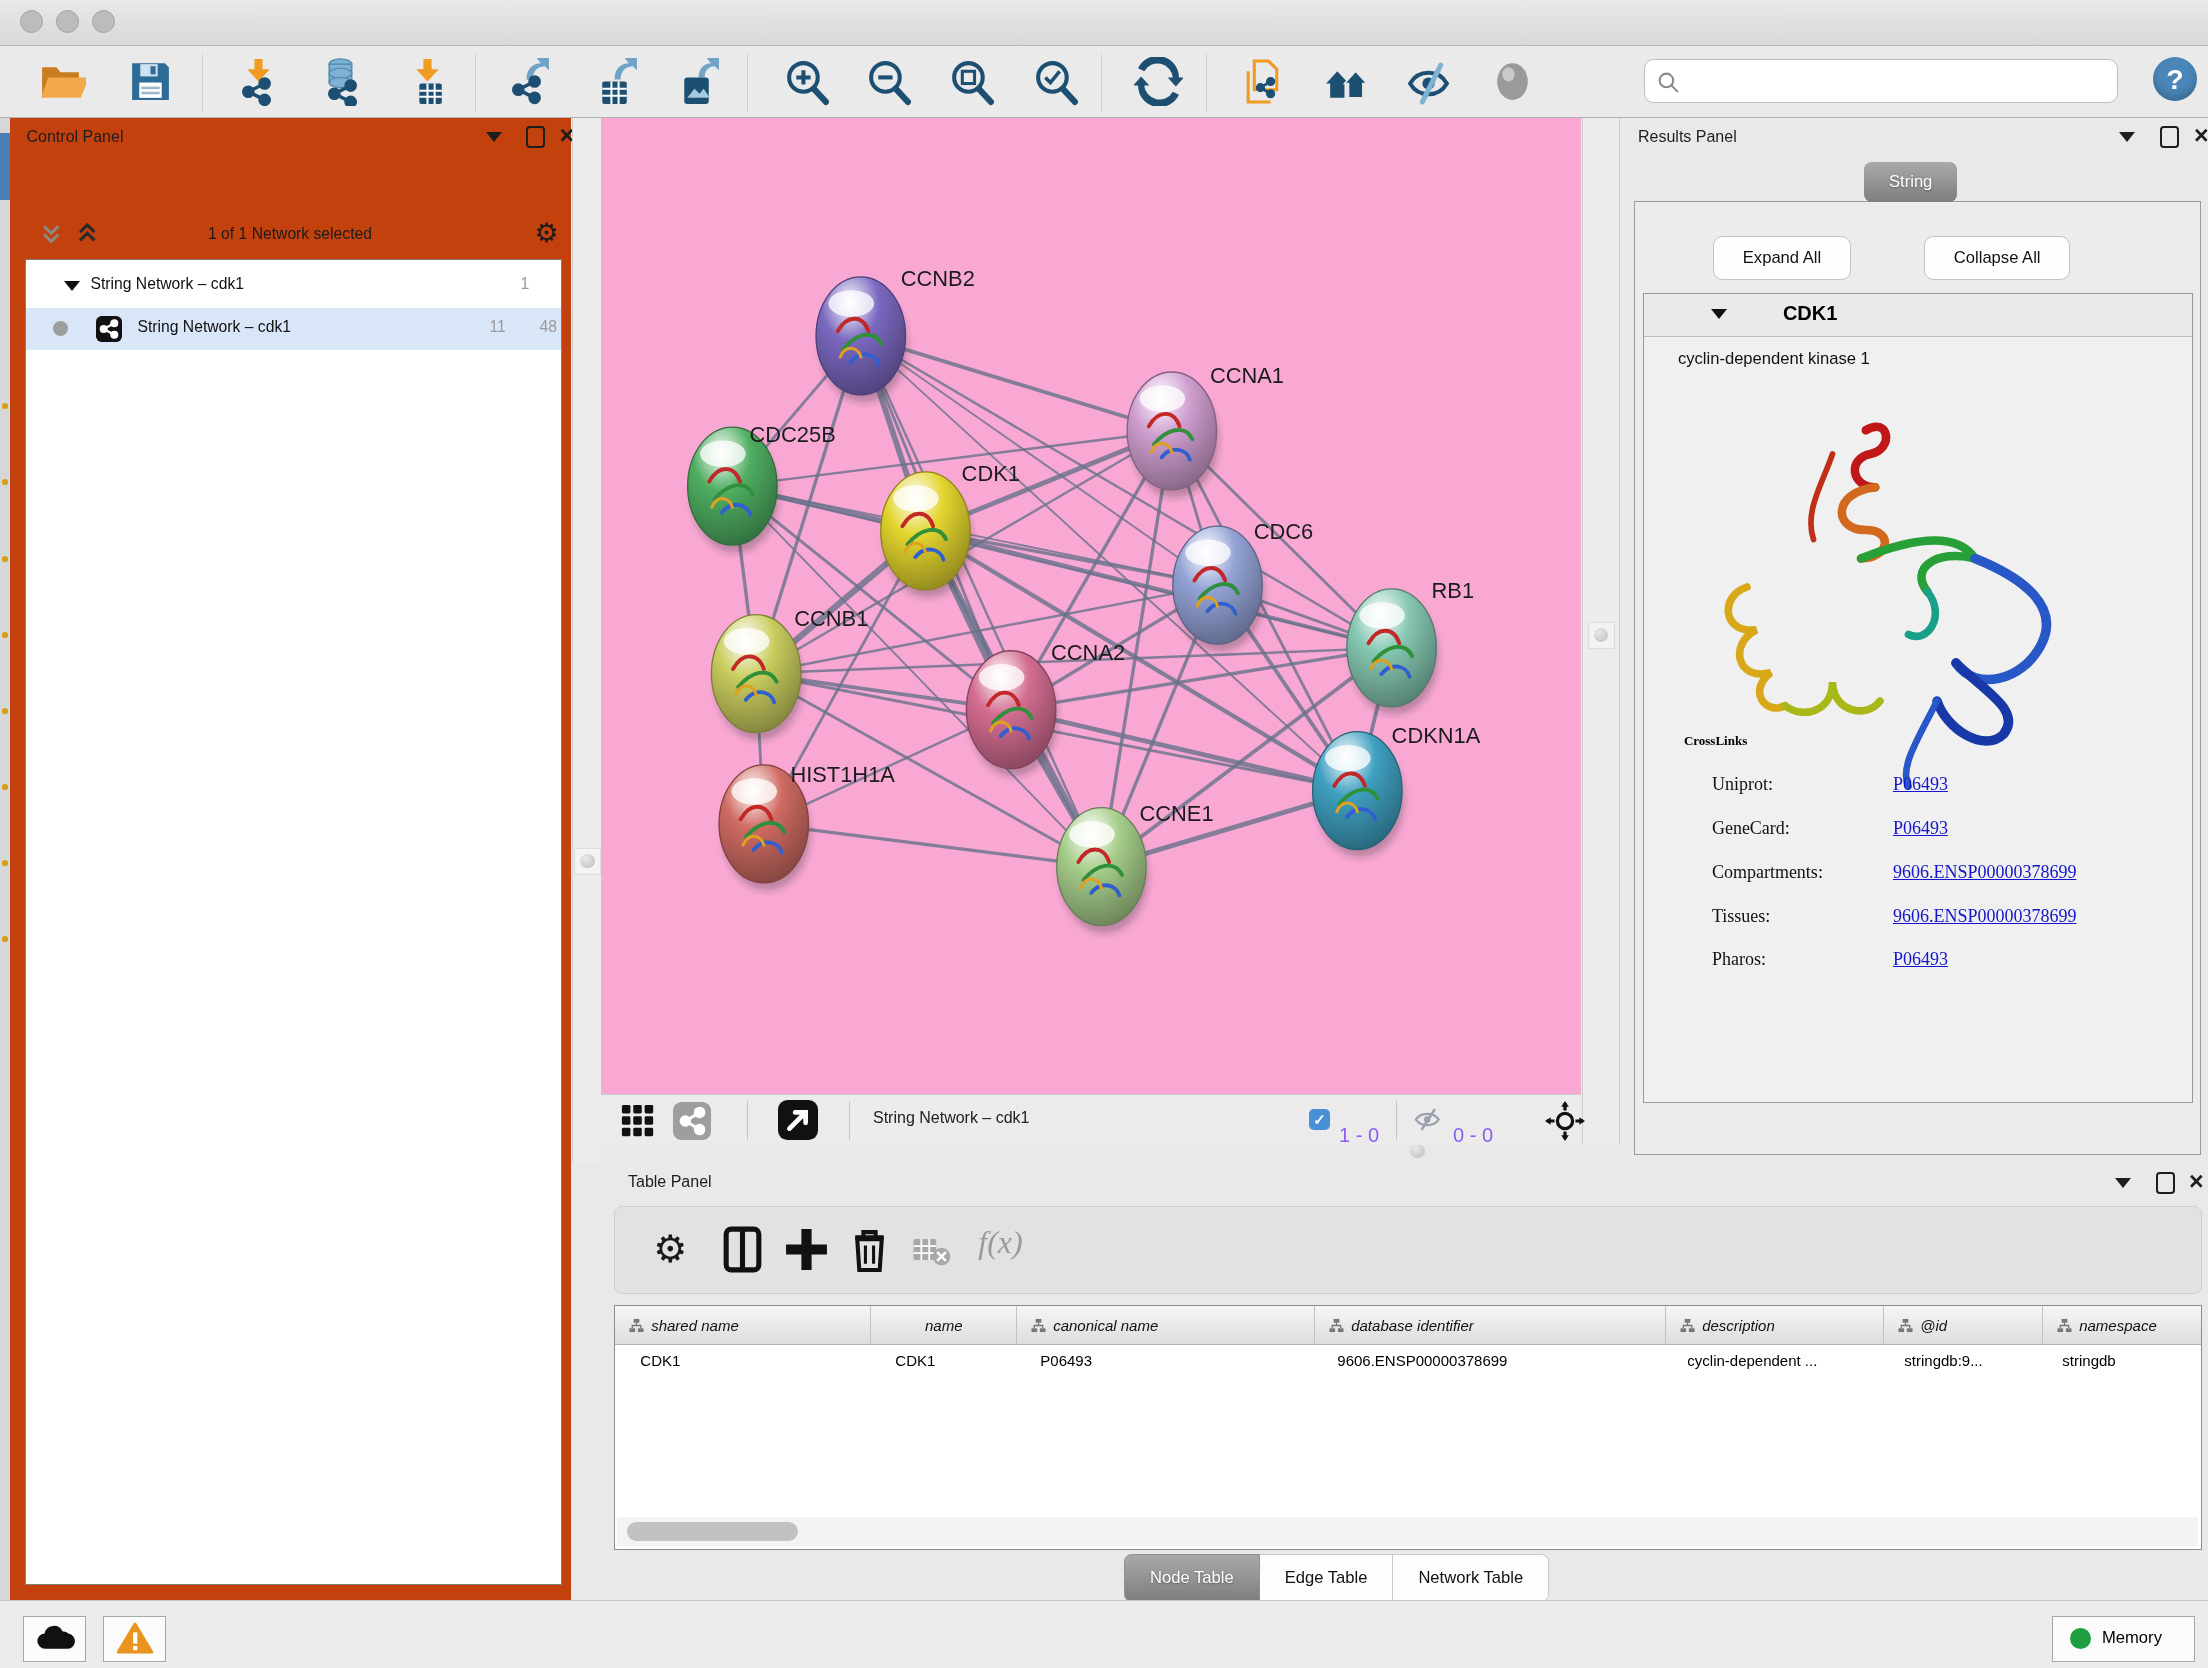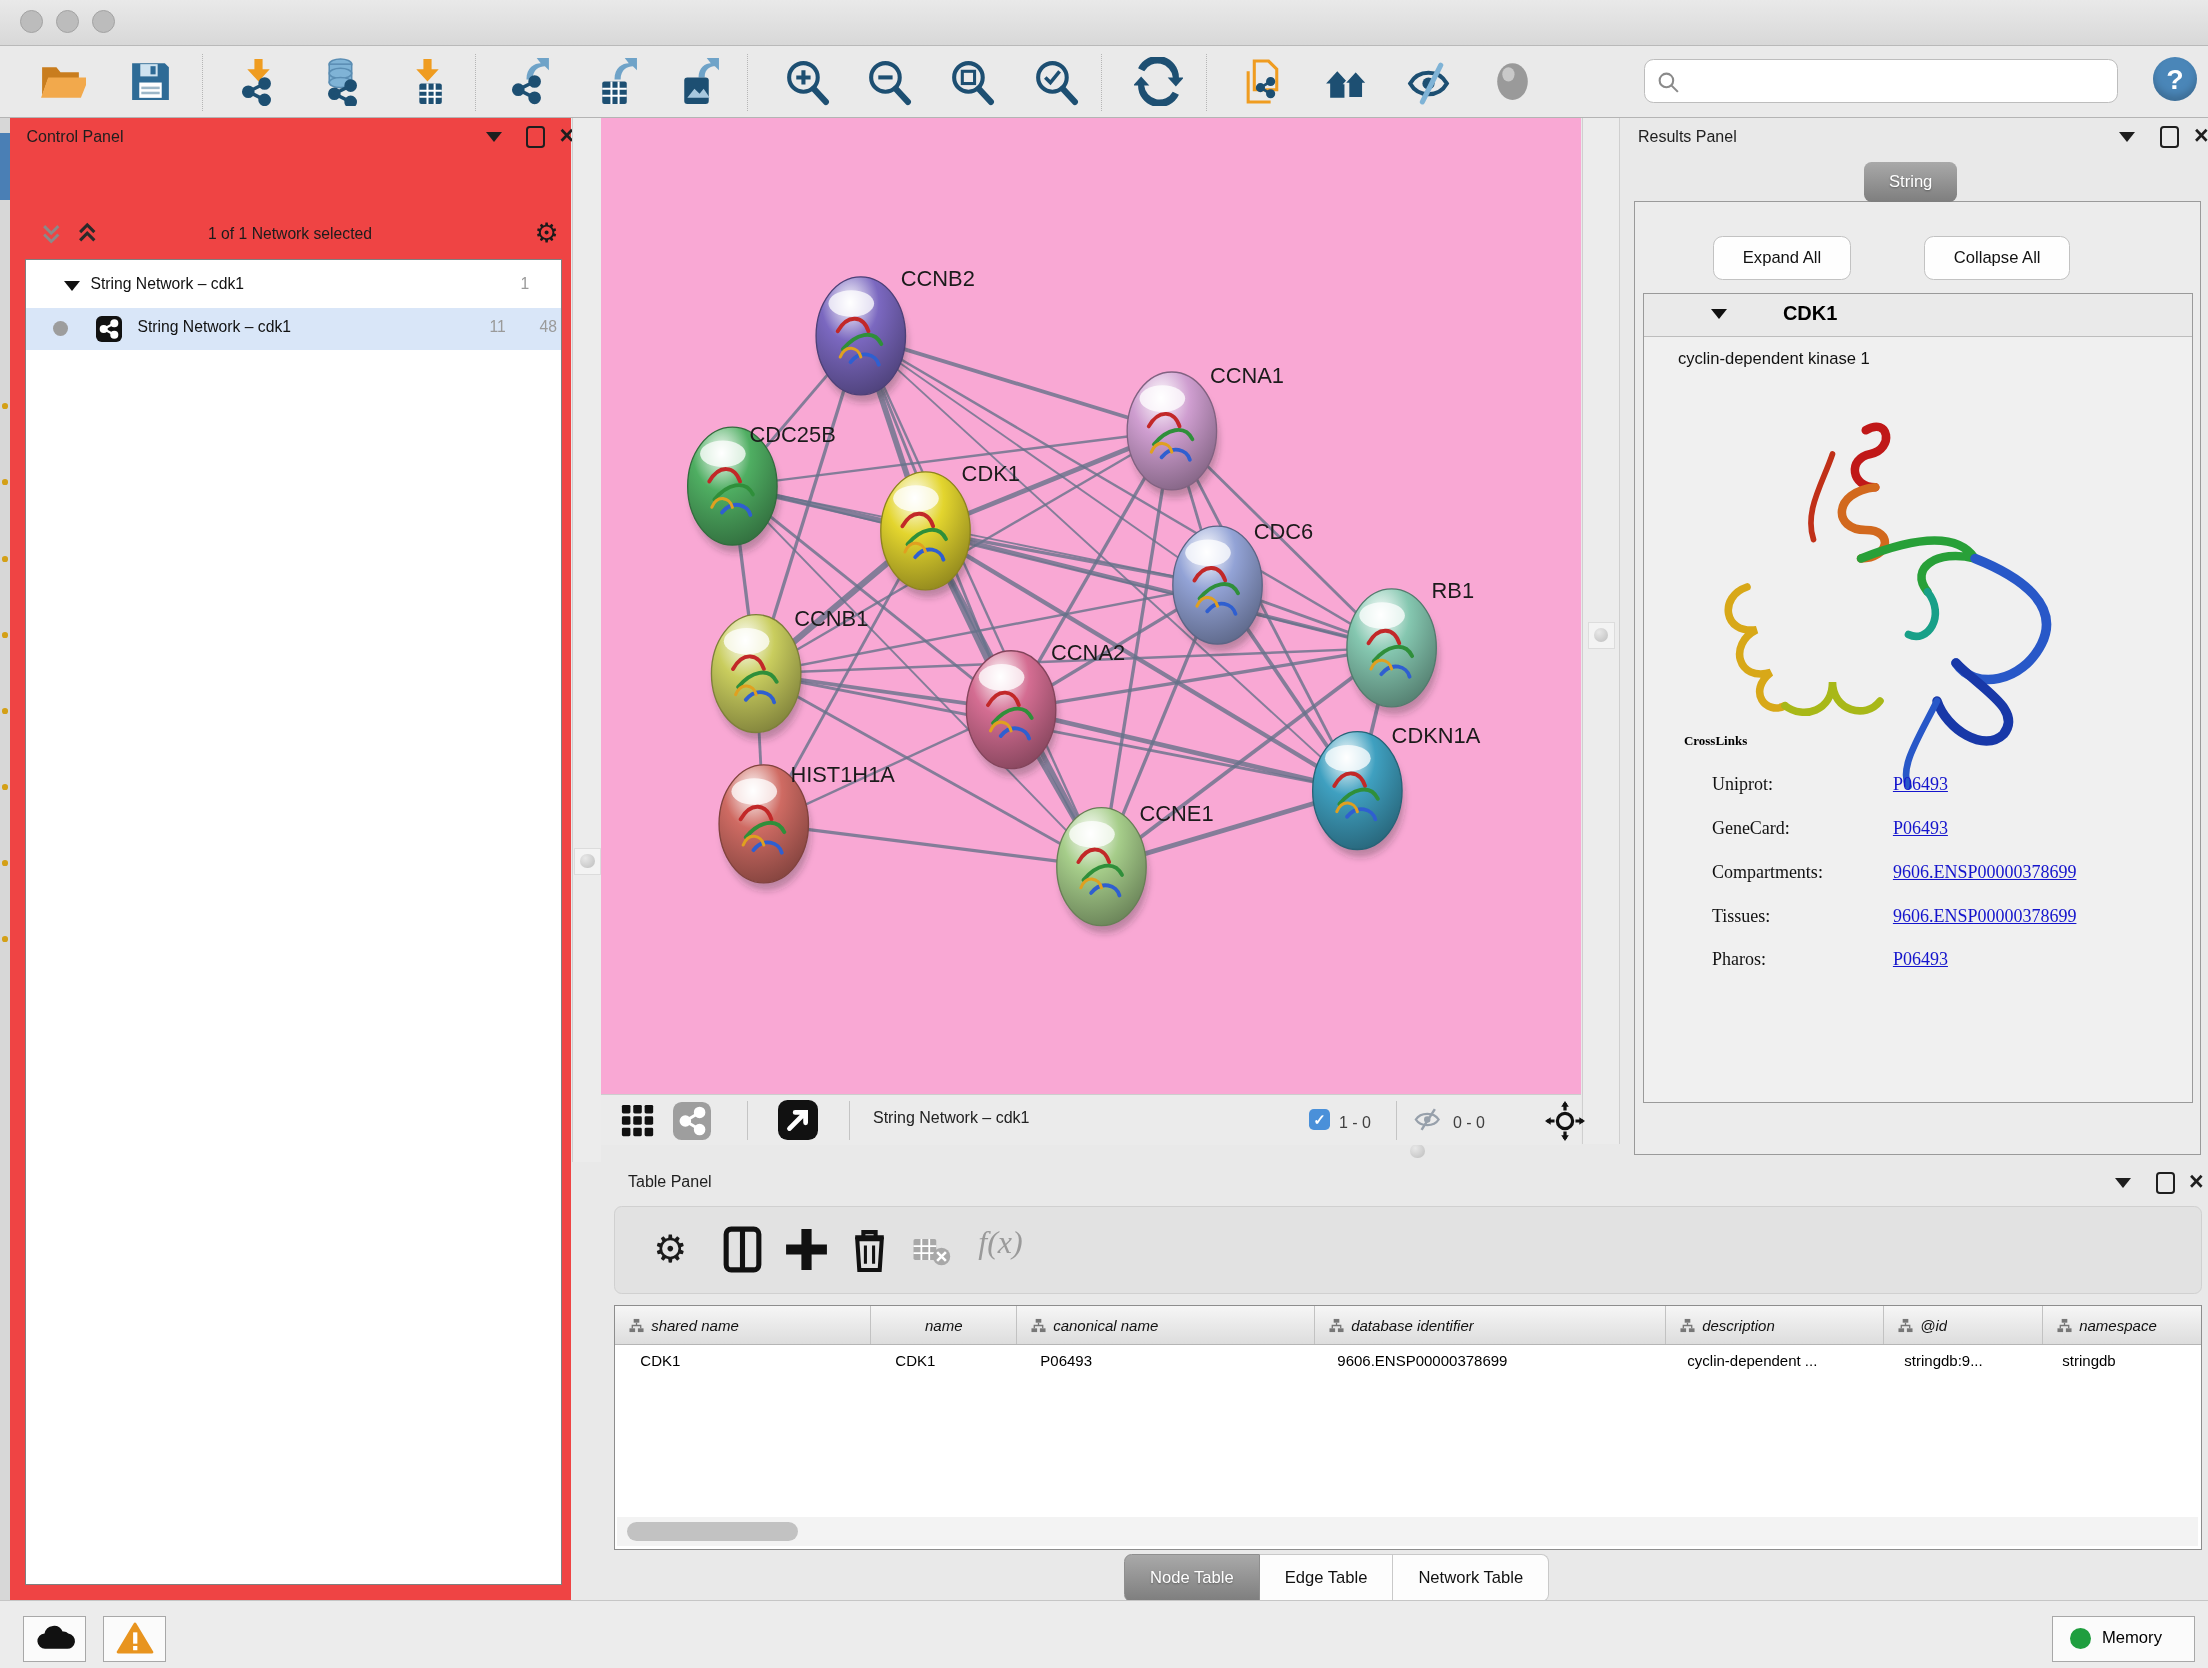--- a/index.html
+++ b/index.html
@@ -37,21 +37,21 @@
   
   .tabset{display:flex;}
   .tab{height:46px;line-height:46px;padding:0 25px;background:#fdfdfd;
     border:1px solid #c9c9c9;border-left:none;font-size:16.6px;color:#111;
     cursor:pointer;white-space:nowrap;}
   .tab:first-child{border-left:1px solid #c9c9c9;border-radius:7.6px 0 0 7.6px;}
   .tab:last-child{border-radius:0 7.6px 7.6px 0;}
   .tab.active{background:linear-gradient(#a9a9a9,#7e7e7e);color:#fff;
     border-color:#8f8f8f;text-shadow:0 1px 1.9px rgba(0,0,0,.35);}
   
-  #control-panel{left:9.5px;top:118px;width:561px;height:1482px;background:#ef4444;}
+  #control-panel{left:9.5px;top:118px;width:561px;height:1482px;background:#c2410c;}
   #cp-tree{left:15px;top:141px;width:535px;height:1324px;background:#fff;
     border:1.4px solid #7f7f7f;}
   .tree-row{position:absolute;left:0;width:100%;height:42px;}
   .tree-row.selected{background:#d9e6f8;}
   .tree-tri{position:absolute;left:38px;top:15px;width:0;height:0;
     border-left:8.6px solid transparent;border-right:8.6px solid transparent;
     border-top:10.5px solid #111;}
   .tree-label{position:absolute;top:9.5px;font-size:15.7px;color:#111;white-space:nowrap;}
   .tree-num{position:absolute;top:9.5px;font-size:15.7px;color:#9a9a9a;}
   .bullet{position:absolute;left:27px;top:13.3px;width:15px;height:15px;
@@ -63,21 +63,21 @@
   .split-handle{width:25px;height:25px;background:#f3f3f3;border:1px solid #dcdcdc;}
   .split-handle i{display:block;margin:4.8px auto;width:14.3px;height:14.3px;
     border-radius:50%;background:radial-gradient(circle at 35% 30%,#e8e8e8,#bdbdbd);}
   #hsplit{left:601px;top:1144px;width:1607px;height:18px;background:#e9e9e9;}
   
   #net-canvas{left:601px;top:118px;width:980px;height:976px;background:#f9a8d4;}
   #net-toolbar{left:601px;top:1094px;width:980px;height:50px;background:#ebebeb;
     border-top:1px solid #cdcdcd;}
   .nt-sep{top:5.7px;width:0;height:39px;border-left:1px solid #c4c4c4;}
   #net-name{font-size:16px;color:#222;top:14.3px;left:272px;white-space:nowrap;}
-  .cnt-txt{font-size:16px;color:#404040;top:19px;}
+  .cnt-txt{font-size:20px;color:#8b5cf6;top:29px;}
   #sel-chk{left:708px;top:14.3px;width:21px;height:21px;border-radius:4.8px;
     background:#4a90d9;color:#fff;font-size:15px;line-height:21px;text-align:center;font-weight:bold;}
   
   #results-panel{left:1620px;top:118px;width:589px;height:1044px;background:#e9e9e9;}
   #rp-outer{left:14.3px;top:83px;width:565px;height:952px;background:#ececec;
     border:1.4px solid #9a9a9a;}
   #rp-tab{left:244px;top:44px;height:40px;line-height:40px;padding:0 25px;
     background:linear-gradient(#a9a9a9,#7e7e7e);color:#fff;font-size:16.6px;
     border-radius:7.6px;z-index:3;text-shadow:0 1px 1.9px rgba(0,0,0,.35);cursor:pointer;}
   .rp-btn{top:34px;height:42px;line-height:42px;padding:0 28.5px;background:#fefefe;

